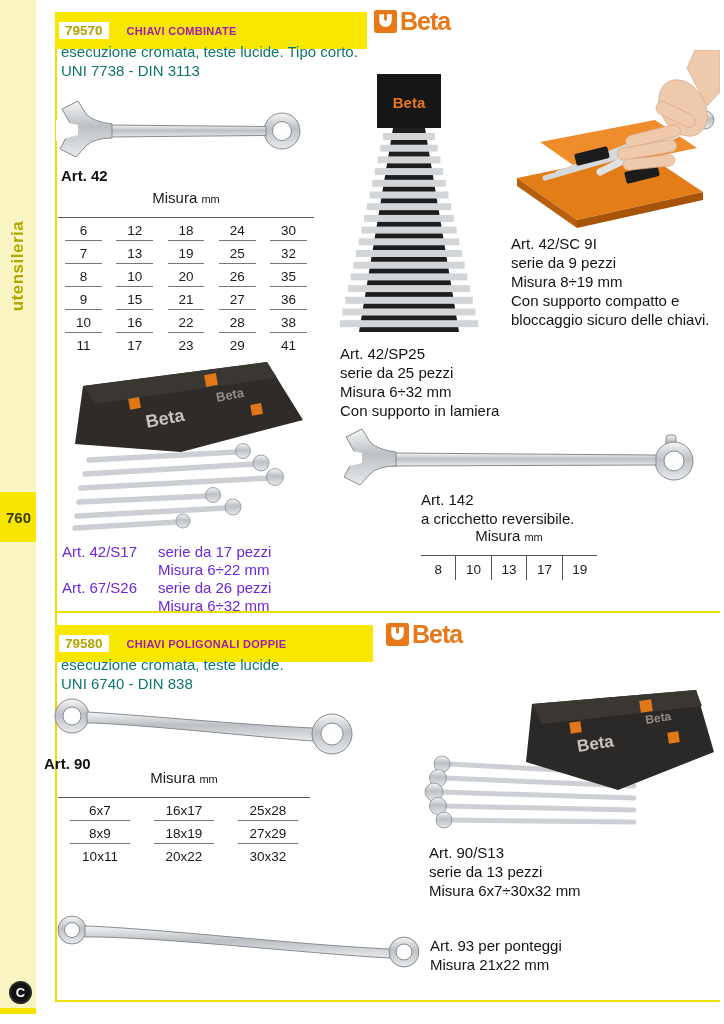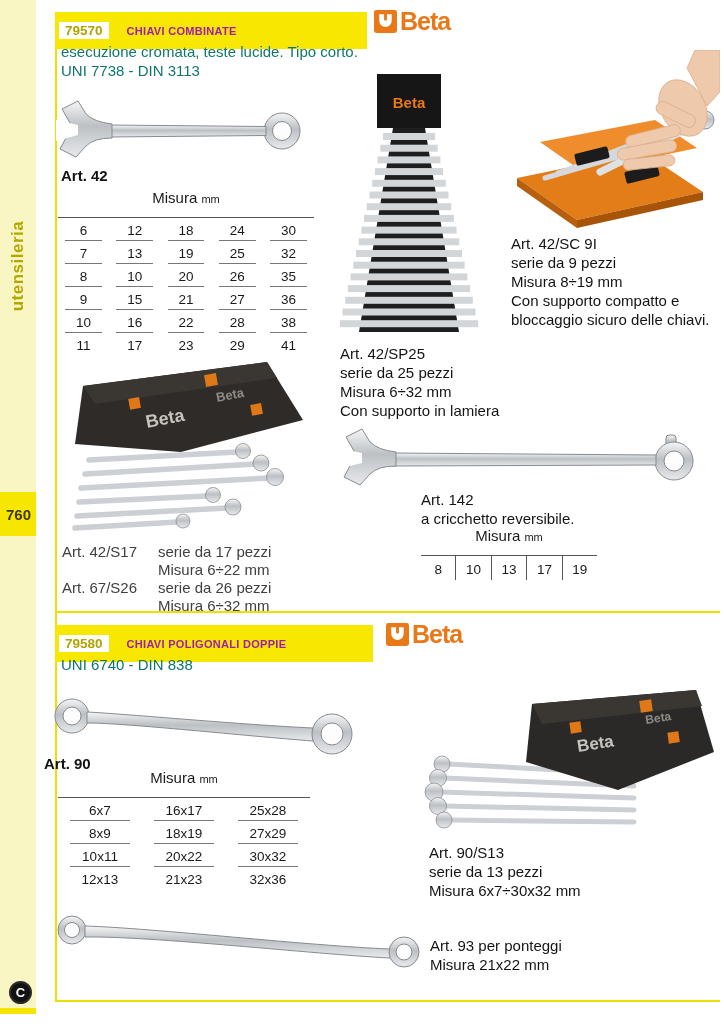--- a/index.html
+++ b/index.html
@@ -2,21 +2,21 @@
 <html><head>
 <meta charset="utf-8">
 <style>
   html,body { margin:0; padding:0; background:#ffffff; font-family:"Liberation Sans",sans-serif; }
   .page { position:relative; width:724px; height:1024px; background:#fff; overflow:hidden; }
 
   
   .sidebar { position:absolute; left:0; top:0; width:36px; height:1008px; background:#FAF6C3; }
   .vertical-label { position:absolute; left:-48px; top:256px; width:132px; text-align:center;
     transform:rotate(-90deg); color:#b3a800; font-weight:bold; font-size:17px; letter-spacing:0.5px; }
-  .page-num { position:absolute; left:0; top:492px; width:36px; height:44px; background:#F7E600;
+  .page-num { position:absolute; left:0; top:492px; width:36px; height:50px; background:#F7E600;
     color:#3c3a05; font-weight:bold; font-size:15px; display:flex; align-items:center;
     justify-content:flex-end; padding-right:5px; box-sizing:border-box; }
   .sidebar-footer-logo { position:absolute; left:9px; top:981px; width:23px; height:23px;
     background:#121212; border-radius:50%; color:#fff; font-weight:bold; font-size:13px;
     display:flex; align-items:center; justify-content:center; border:2px solid #2a2a2a; box-sizing:border-box;}
   .sidebar-strip { position:absolute; left:0; top:1008px; width:36px; height:6px; background:#F5E400; }
 
   
   .vline { position:absolute; left:55px; top:12px; width:2px; height:990px; background:#EDE000; }
   .hline { position:absolute; left:55px; width:665px; height:2px; background:#EDE000; }
@@ -40,21 +40,21 @@
   .art-label { position:absolute; font-weight:bold; font-size:15px; color:#111; }
   #lbl-art42 { left:61px; top:167px; } #lbl-art90 { left:44px; top:755px; }
   .caption { position:absolute; font-size:15px; line-height:19px; color:#141414; }
   .cap-label { font-weight:normal; }
   #cap-sp25 { left:340px; top:344px; }
   #cap-sc9  { left:511px; top:234px; }
   #cap-art142 { left:421px; top:490px; }
   #cap-s13 { left:429px; top:843px; }
   #cap-art93 { left:430px; top:936px; }
   .cap-grid { position:absolute; left:62px; top:543px; display:grid; grid-template-columns:96px auto;
-    font-size:15px; line-height:18px; color:#404040; }
+    font-size:15px; line-height:18px; color:#6d28d9; }
 
   
   .mtable { position:absolute; color:#1a1a1a; }
   #table42  { left:58px;  top:189px; width:256px; }
   #table90  { left:58px;  top:769px; width:252px; }
   #table142 { left:421px; top:527px; width:176px; }
   .thead { text-align:center; padding-bottom:11px; border-bottom:1.5px solid #555; font-size:15px; }
   .thead .unit { font-size:11px; }
   .trow { display:flex; }
   .tcell { flex:1; text-align:center; padding-top:2.5px; }
@@ -319,20 +319,21 @@
     <span class="sec-title">CHIAVI POLIGONALI DOPPIE</span>
   </div>
   <div class="beta-logo" id="beta2">
     <svg width="23" height="23" viewBox="0 0 24 24">
       <rect width="24" height="24" rx="2.5" fill="#E87818"></rect>
       <path d="M5.5 4.5 h5 v5.2 a1.5 1.5 0 0 0 3 0 V4.5 h5 v6.8 a6.5 6.5 0 0 1 -13 0 Z" fill="#fff"></path>
     </svg>
     <span class="beta-text">Beta</span>
   </div>
   <div class="desc" id="desc2">
+    <div>esecuzione cromata, teste lucide.</div>
     <div>UNI 6740 - DIN 838</div>
   </div>
 
   <svg class="img-abs" id="img-art90" width="312" height="66" viewBox="0 0 312 66">
     <g stroke="#868b90" stroke-width="1">
       <circle cx="26" cy="24" r="17" fill="url(#sg)"></circle>
       <circle cx="26" cy="24" r="9" fill="#fdfdfd"></circle>
       <path d="M41 20 C80 22 200 33 267 36 L267 49 C200 44 80 31 41 31 Z" fill="url(#sg)"></path>
       <circle cx="286" cy="42" r="20" fill="url(#sg)"></circle>
       <circle cx="286" cy="42" r="11" fill="#fdfdfd"></circle>
@@ -353,25 +354,20 @@
         </div>
         <div class="trow">
           <div class="tcell"><span class="cellval">8x9</span></div>
           <div class="tcell"><span class="cellval">18x19</span></div>
           <div class="tcell"><span class="cellval">27x29</span></div>
         </div>
         <div class="trow">
           <div class="tcell"><span class="cellval">10x11</span></div>
           <div class="tcell"><span class="cellval">20x22</span></div>
           <div class="tcell"><span class="cellval">30x32</span></div>
-        </div>
-        <div class="trow">
-          <div class="tcell"><span class="cellval">12x13</span></div>
-          <div class="tcell"><span class="cellval">21x23</span></div>
-          <div class="tcell"><span class="cellval">32x36</span></div>
         </div>
       </div>
   </div>
 
   <svg class="img-abs" id="img-s13" width="296" height="152" viewBox="0 0 296 152">
     <g stroke="#8a8f94" stroke-width="0.8">
       <g stroke="#ccd0d4" stroke-width="5" stroke-linecap="round">
         <line x1="28" y1="78" x2="214" y2="88"></line>
         <line x1="24" y1="92" x2="214" y2="100"></line>
         <line x1="20" y1="106" x2="214" y2="112"></line>

